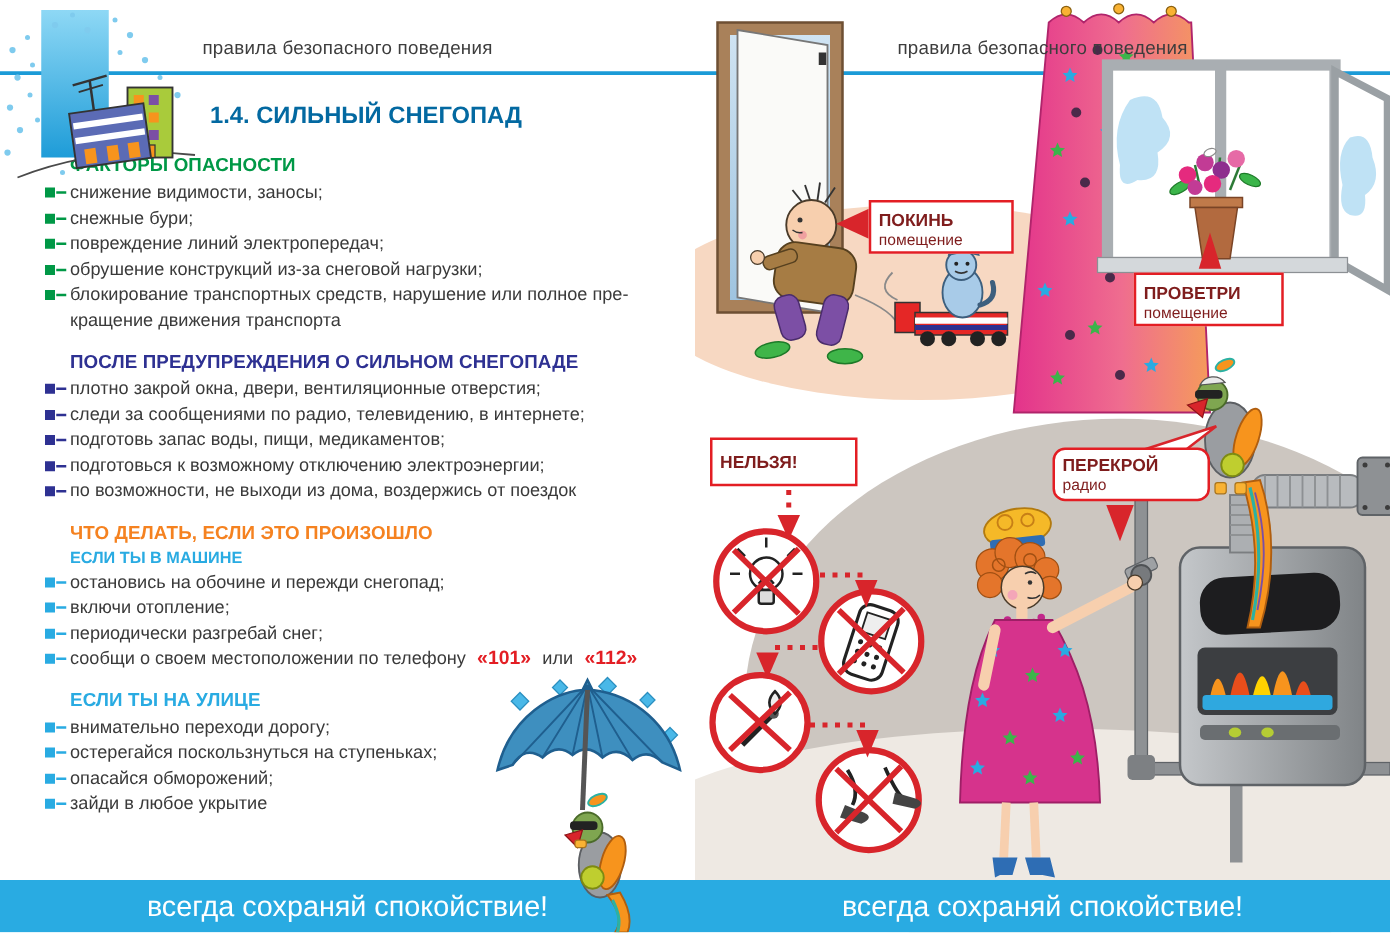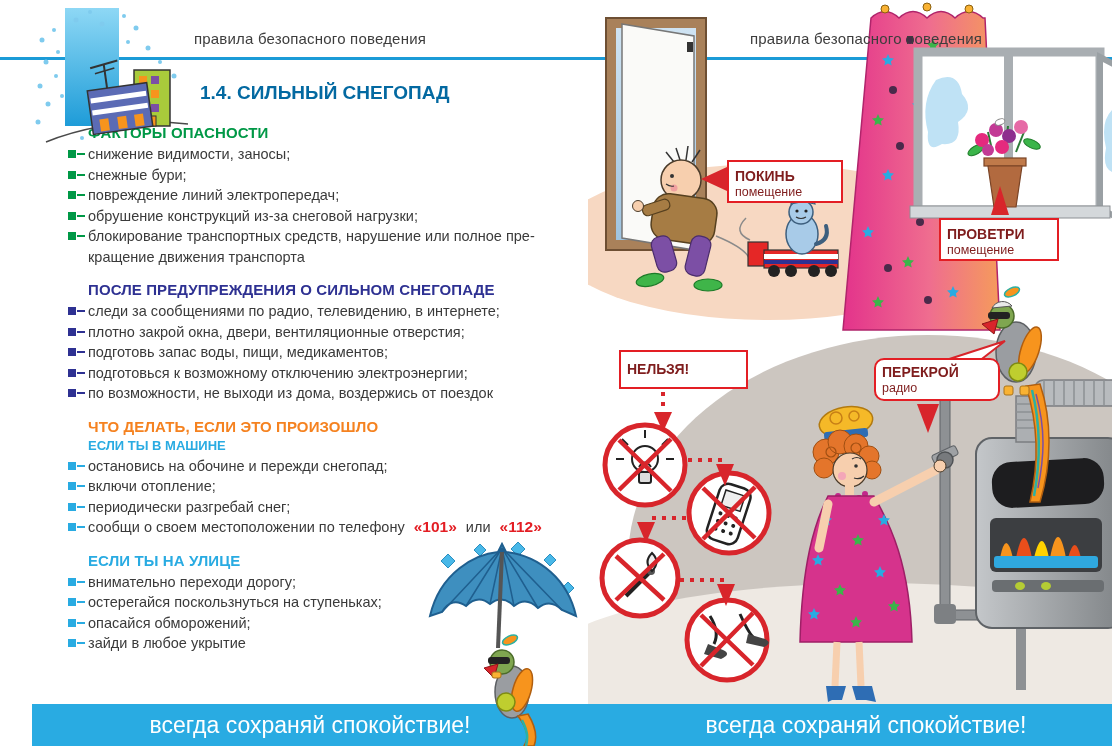--- a/index.html
+++ b/index.html
@@ -1,18 +1,18 @@
 <!DOCTYPE html>
 <html><head>
 <meta charset="utf-8">
 <style>
   html,body{margin:0;padding:0;background:#fff;}
   .spread{position:relative;width:1112px;height:746px;background:#fff;overflow:hidden;
           font-family:"Liberation Sans",sans-serif;color:#3a3a3a;}
-  .page{position:absolute;top:0;width:556px;height:746px;margin-left:32px;}
+  .page{position:absolute;top:0;width:556px;height:746px;}
   .page-left{left:0;}
   .page-right{left:556px;}
   .header-label{position:absolute;top:30px;left:0;width:100%;text-align:center;
                 font-size:15px;color:#3d3d3d;letter-spacing:.2px;z-index:2;}
   .blue-rule{position:absolute;top:57px;left:0;width:1112px;height:3px;background:#1b9bd7;z-index:1;}
   .corner-art{position:absolute;left:0;top:0;z-index:3;}
   .page-title{position:absolute;left:168px;top:82px;font-size:19px;font-weight:bold;color:#0369a1;z-index:2;}
   .content{position:absolute;left:36px;top:124px;width:500px;font-size:14.5px;z-index:2;}
   .content h3{font-size:15px;font-weight:bold;margin:0 0 3px 20px;letter-spacing:.1px;}
   .content h4{font-size:13px;font-weight:bold;margin:0 0 3px 20px;}
@@ -35,21 +35,21 @@
   .banner{position:absolute;left:0;bottom:0;width:556px;height:42px;background:#29abe2;z-index:4;
           text-align:center;line-height:42px;color:#fff;font-size:23px;}
   .umbrella-art{position:absolute;left:386px;top:540px;z-index:6;}
   .scene{position:absolute;left:0;top:0;z-index:1;}
   .callout{position:absolute;background:#fff;border:2px solid #e31e24;color:#7f1d1d;
            text-align:left;z-index:5;padding:4px 6px;box-sizing:border-box;}
   .callout .c1{display:block;font-weight:bold;font-size:14px;line-height:17px;}
   .callout .c2{display:block;font-size:12.5px;line-height:14px;}
   .co-leave{left:139px;top:160px;width:116px;height:43px;padding-top:6px;}
   .co-vent{left:351px;top:218px;width:120px;height:43px;padding-top:6px;}
-  .co-no{left:31px;top:350px;width:129px;height:39px;line-height:27px;}
+  .co-no{left:12px;top:350px;width:118px;height:39px;line-height:27px;}
   .co-no .c1{line-height:27px;}
   .co-tap{left:286px;top:358px;width:126px;height:43px;border-radius:10px;}
 </style>
 </head>
 <body>
 
 <div class="spread">
   <div class="blue-rule"></div>
 
   <div class="page page-left">
@@ -139,25 +139,25 @@
             </span>
           </li>
         </ul>
       </section>
 
       <section>
         <h3 class="h-navy">ПОСЛЕ ПРЕДУПРЕЖДЕНИЯ О СИЛЬНОМ СНЕГОПАДЕ</h3>
         <ul class="mk-navy">
           <li>
               <span class="marker"></span>
+              <span class="txt">плотно закрой окна, двери, вентиляционные отверстия;</span>
+            </li>
+          <li>
+              <span class="marker"></span>
               <span class="txt">следи за сообщениями по радио, телевидению, в интернете;</span>
-            </li>
-          <li>
-              <span class="marker"></span>
-              <span class="txt">плотно закрой окна, двери, вентиляционные отверстия;</span>
             </li>
           <li>
               <span class="marker"></span>
               <span class="txt">подготовь запас воды, пищи, медикаментов;</span>
             </li>
           <li>
               <span class="marker"></span>
               <span class="txt">подготовься к возможному отключению электроэнергии;</span>
             </li>
           <li>

